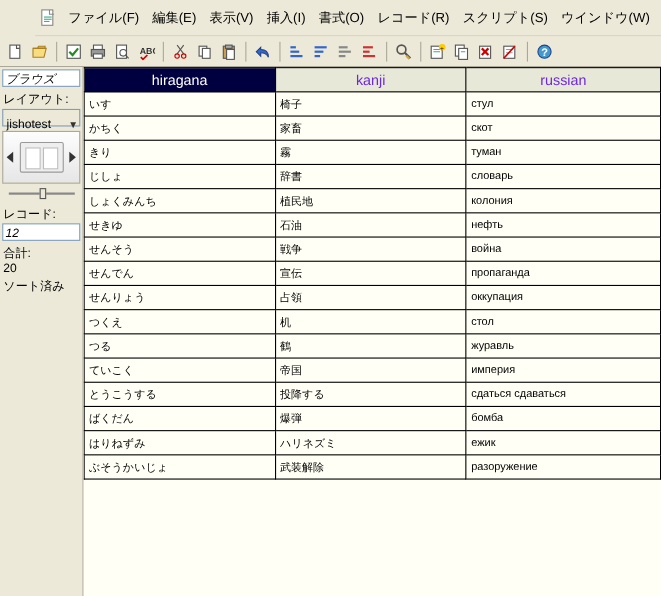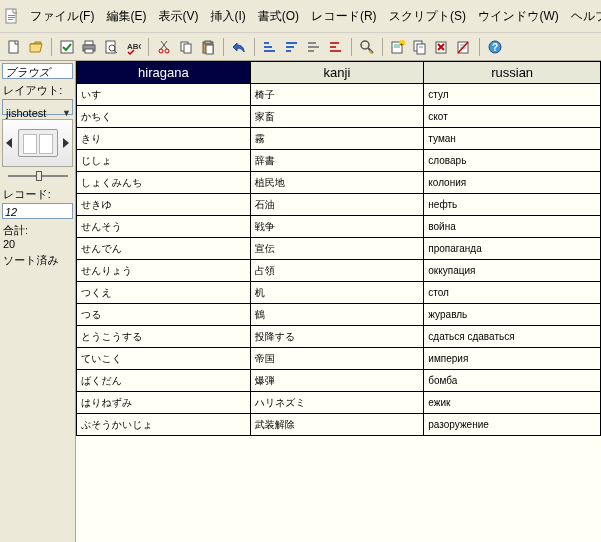--- a/index.html
+++ b/index.html
@@ -1,20 +1,20 @@
 <!DOCTYPE html>
 <html><head>
 <meta charset="utf-8">
 <style>
   * { box-sizing: border-box; }
   html, body { margin: 0; padding: 0; font-family: "MS PGothic", "Hiragino Kaku Gothic Pro", sans-serif; font-size: 12px; }
   body { background: #ece9d8; width: 601px; height: 542px; overflow: hidden; display: flex; flex-direction: column; }
 
   
-  .menubar { display: flex; align-items: center; background: #ece9d8; border-bottom: 1px solid #d4d0c8; height: 16px; padding: 16px 2px; }
+  .menubar { display: flex; align-items: center; background: #ece9d8; border-bottom: 1px solid #d4d0c8; height: 16px; padding: 16px 2px; margin-left: 32px; }
   .menubar .doc-icon { width: 16px; height: 16px; margin: 0 4px 0 2px; display: inline-block; }
   .menubar .doc-icon svg { width: 16px; height:16px; }
   .menu-item { padding: 2px 6px; cursor: default; white-space: nowrap; }
 
   
   .toolbar { display: flex; align-items: center; background: #ece9d8; border-bottom: 1px solid #aca899; height: 28px; padding: 1px 4px; gap: 2px; }
   .tb-btn { width: 20px; height: 20px; display: flex; align-items: center; justify-content: center; border: 1px solid transparent; }
   .tb-sep { width: 1px; height: 18px; background: #aca899; margin: 0 3px; }
   .tb-btn svg { width: 16px; height: 16px; }
 
@@ -36,21 +36,21 @@
   .nav-widget .tri-r{right:3px; border-left:6px solid #333;}
   .slider-bar { height:10px; display:flex; align-items:center; justify-content:center; margin-bottom:4px;}
   .slider-bar .track{height:2px;background:#888;width:60px;position:relative;}
   .slider-bar .thumb{position:absolute;left:28px;top:-4px;width:6px;height:10px;background:#ece9d8;border:1px solid #555;}
 
   
   .data-area { flex: 1; overflow: auto; background: #fffff5; }
   table.data { border-collapse: collapse; width: 100%; table-layout: fixed; }
   table.data th { background: #000040; color: #ffffff; font-weight: normal; border: 1px solid #000; padding: 3px 0; text-align: center; font-size: 13px; }
   table.data th.sel { background: #000040; }
-  table.data th.norm { background: #e8e8d8; color: #000000; border:1px solid #000; }
+  table.data th.norm { background: #e8e8d8; color: #6d28d9; border:1px solid #000; }
   table.data td { border: 1px solid #000; padding: 1px 4px; font-size: 10px; height: 22px; vertical-align: middle; background:#fffff5;}
   table.data td.col-ru { font-family: Arial, sans-serif; }
   col.c1 { width: 172px; }
   col.c2 { width: 172px; }
   col.c3 { width: 175px; }
 </style>
 </head>
 <body>
 
 <div class="menubar">
@@ -310,28 +310,28 @@
             <td>つくえ</td>
             <td>机</td>
             <td class="col-ru">стол</td>
           </tr>
           <tr>
             <td>つる</td>
             <td>鶴</td>
             <td class="col-ru">журавль</td>
           </tr>
           <tr>
+            <td>ていこく</td>
+            <td>帝国</td>
+            <td class="col-ru">империя</td>
+          </tr>
+          <tr>
             <td>とうこうする</td>
             <td>投降する</td>
             <td class="col-ru">сдаться сдаваться</td>
-          </tr>
-          <tr>
-            <td>ていこく</td>
-            <td>帝国</td>
-            <td class="col-ru">империя</td>
           </tr>
           <tr>
             <td>ばくだん</td>
             <td>爆弾</td>
             <td class="col-ru">бомба</td>
           </tr>
           <tr>
             <td>はりねずみ</td>
             <td>ハリネズミ</td>
             <td class="col-ru">ежик</td>

